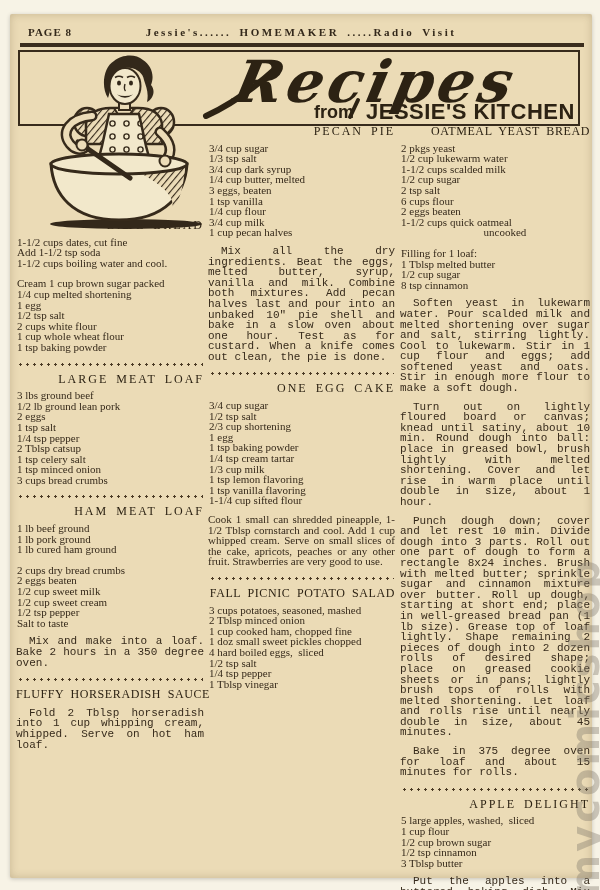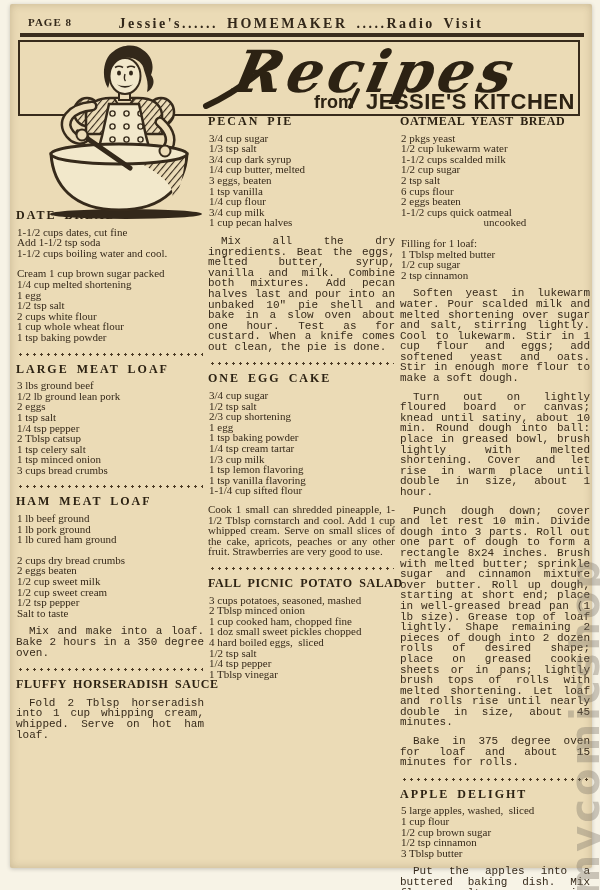--- a/index.html
+++ b/index.html
@@ -1,35 +1,35 @@
 <!DOCTYPE html>
 <html><head>
 <meta charset="utf-8">
 <style>
   html,body{margin:0;padding:0;}
   body{width:600px;height:890px;background:#e8e4d6;font-family:"Liberation Serif",serif;overflow:hidden;}
   .scan{position:relative;width:600px;height:890px;background:#f7f3e6;}
-  .page{position:absolute;left:10px;top:4px;width:582px;height:864px;background:#ebdbb6;
+  .page{position:absolute;left:10px;top:14px;width:582px;height:864px;background:#ebdbb6;
         box-shadow:0 0 8px rgba(90,70,40,.25) inset, 0 1px 4px rgba(0,0,0,.2);border-radius:2px;}
   
   .hdr-label{position:absolute;left:18px;top:12px;font-size:11px;font-weight:bold;letter-spacing:1px;color:#33281a;}
-  .masthead{position:absolute;left:0;right:0;top:12px;text-align:center;font-size:14px;font-weight:bold;
+  .masthead{position:absolute;left:0;right:0;top:12px;text-align:center;font-size:11px;font-weight:bold;
             letter-spacing:2.5px;word-spacing:3px;color:#33281a;}
   .rule{position:absolute;left:10px;right:8px;top:29px;height:3px;background:#3a2d1d;border-bottom:1px solid rgba(58,45,29,.5);}
   
   .banner{position:absolute;left:8px;top:36px;width:558px;height:72px;border:2.5px solid #372b1c;}
   .banner svg{position:absolute;left:0;top:0;}
   
   .illus{position:absolute;left:14px;top:40px;width:192px;height:180px;z-index:3;}
   
   .col{position:absolute;color:#362a1b;font-size:11px;line-height:10.6px;}
   .col1{left:6px;top:206px;width:188px;}
   .col2{left:198px;top:112px;width:187px;}
   .col3{left:390px;top:112px;width:190px;}
-  .recipe-title{margin:0 0 6px;font-size:12px;font-weight:bold;text-align:left;letter-spacing:2px;
+  .recipe-title{margin:0 0 6px;font-size:12px;font-weight:normal;text-align:right;letter-spacing:2px;
                 word-spacing:3px;color:#2c2213;white-space:nowrap;}
   .ing{margin:1px;}
   .ing + .ing{margin-top:10px;}
   .ing-line{white-space:pre-wrap;}
   .p{margin:8px 0 0;text-align:justify;}
   .p.ind{text-indent:13px;font-family:Liberation Mono, monospace;}
   .sep{height:3px;margin:10px 1px 8px;
        background-image:radial-gradient(circle,#4a3a24 1.1px,rgba(0,0,0,0) 1.3px);
        background-size:7px 3px;background-repeat:repeat-x;background-position:0 50%;}
   
@@ -209,21 +209,21 @@
           <div class="ing-line">2 tsp salt</div>
           <div class="ing-line">6 cups flour</div>
           <div class="ing-line">2 eggs beaten</div>
           <div class="ing-line">1-1/2 cups quick oatmeal</div>
           <div class="ing-line">                              uncooked</div>
         </div>
         <div class="ing">
           <div class="ing-line">Filling for 1 loaf:</div>
           <div class="ing-line">1 Tblsp melted butter</div>
           <div class="ing-line">1/2 cup sugar</div>
-          <div class="ing-line">2 tsp cinnamon</div>
+          <div class="ing-line">8 tsp cinnamon</div>
         </div>
         <div class="p ind">Soften yeast in lukewarm water. Pour scalded milk and melted shortening over sugar and salt, stirring lightly. Cool to lukewarm. Stir in 1 cup flour and eggs; add softened yeast and oats.  Stir in enough more flour to make a soft dough.</div>
         <div class="p ind">Turn out on lightly floured board or canvas; knead until satiny, about 10 min.  Round dough into ball: place in greased bowl, brush lightly with melted shortening.  Cover and let rise in warm place until double in size, about 1 hour.</div>
         <div class="p ind">Punch dough down; cover and let rest 10 min.  Divide dough into 3 parts.  Roll out one part of dough to form a rectangle 8x24 inches. Brush with melted butter; sprinkle sugar and cinnamon mixture over butter.  Roll up dough, starting at short end; place in well-greased bread pan (1 lb size).  Grease top of loaf lightly.  Shape remaining 2 pieces of dough into 2 dozen rolls of desired shape; place on greased cookie sheets or in pans;  lightly brush tops of rolls with melted shortening.  Let loaf and rolls rise until nearly double in size, about 45 minutes.</div>
         <div class="p ind">Bake in 375 degree oven for loaf and about 15 minutes for rolls.</div>
         <div class="sep"></div>
         <h3 class="recipe-title">APPLE DELIGHT</h3>
         <div class="ing">
           <div class="ing-line">5 large apples, washed,  sliced</div>
           <div class="ing-line">1 cup flour</div>

